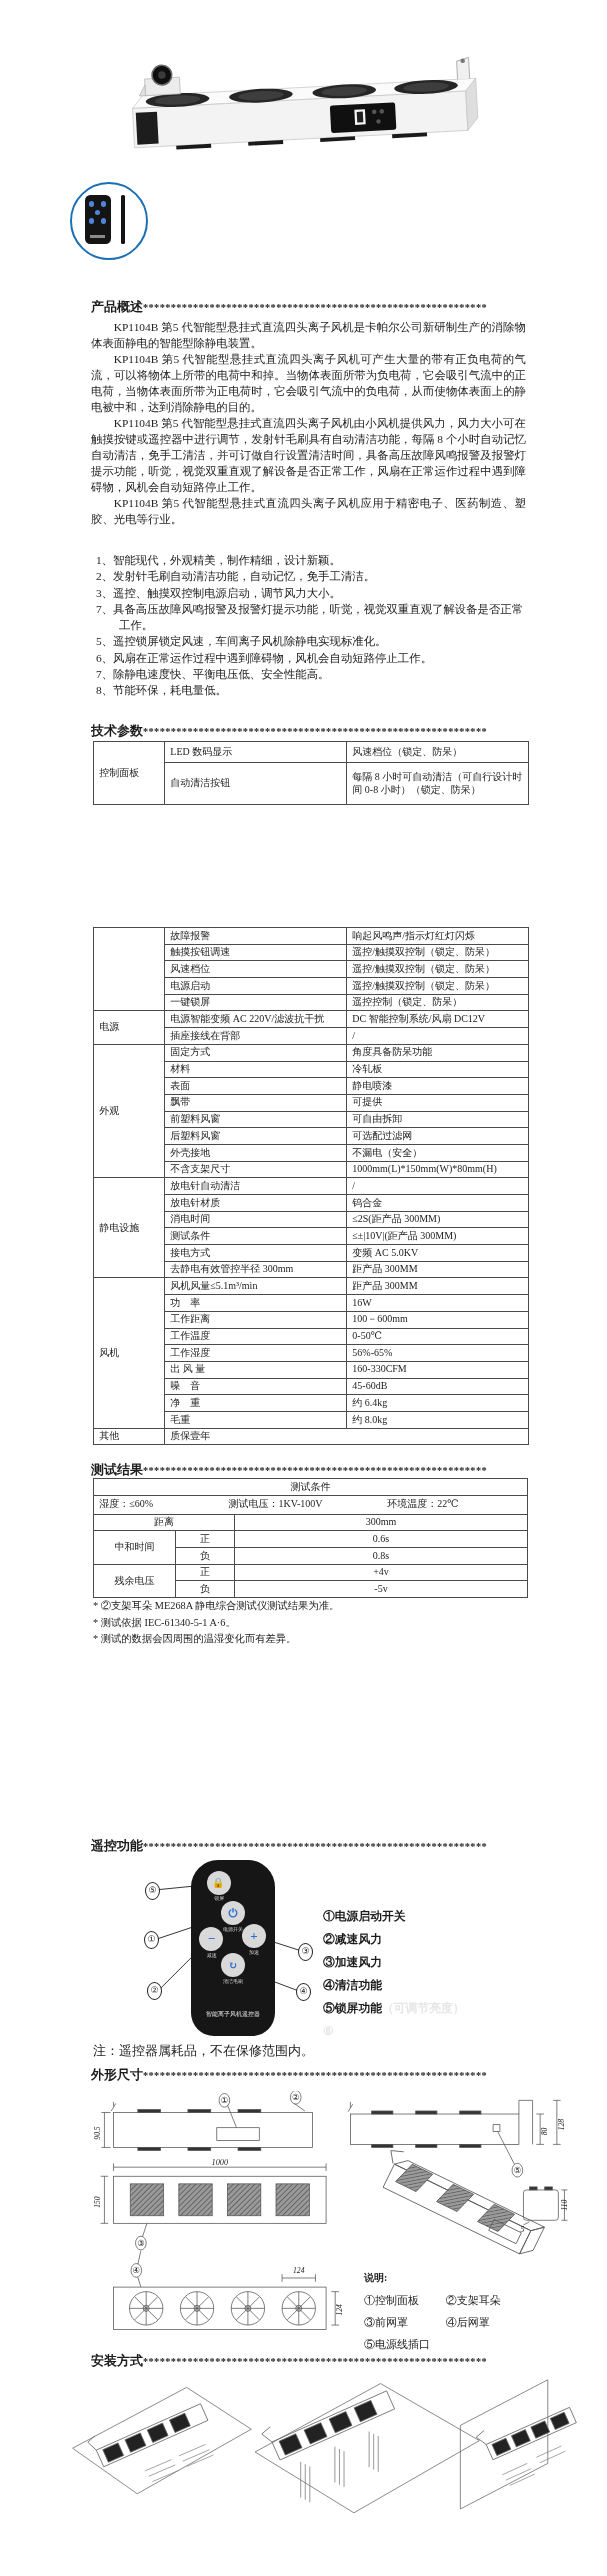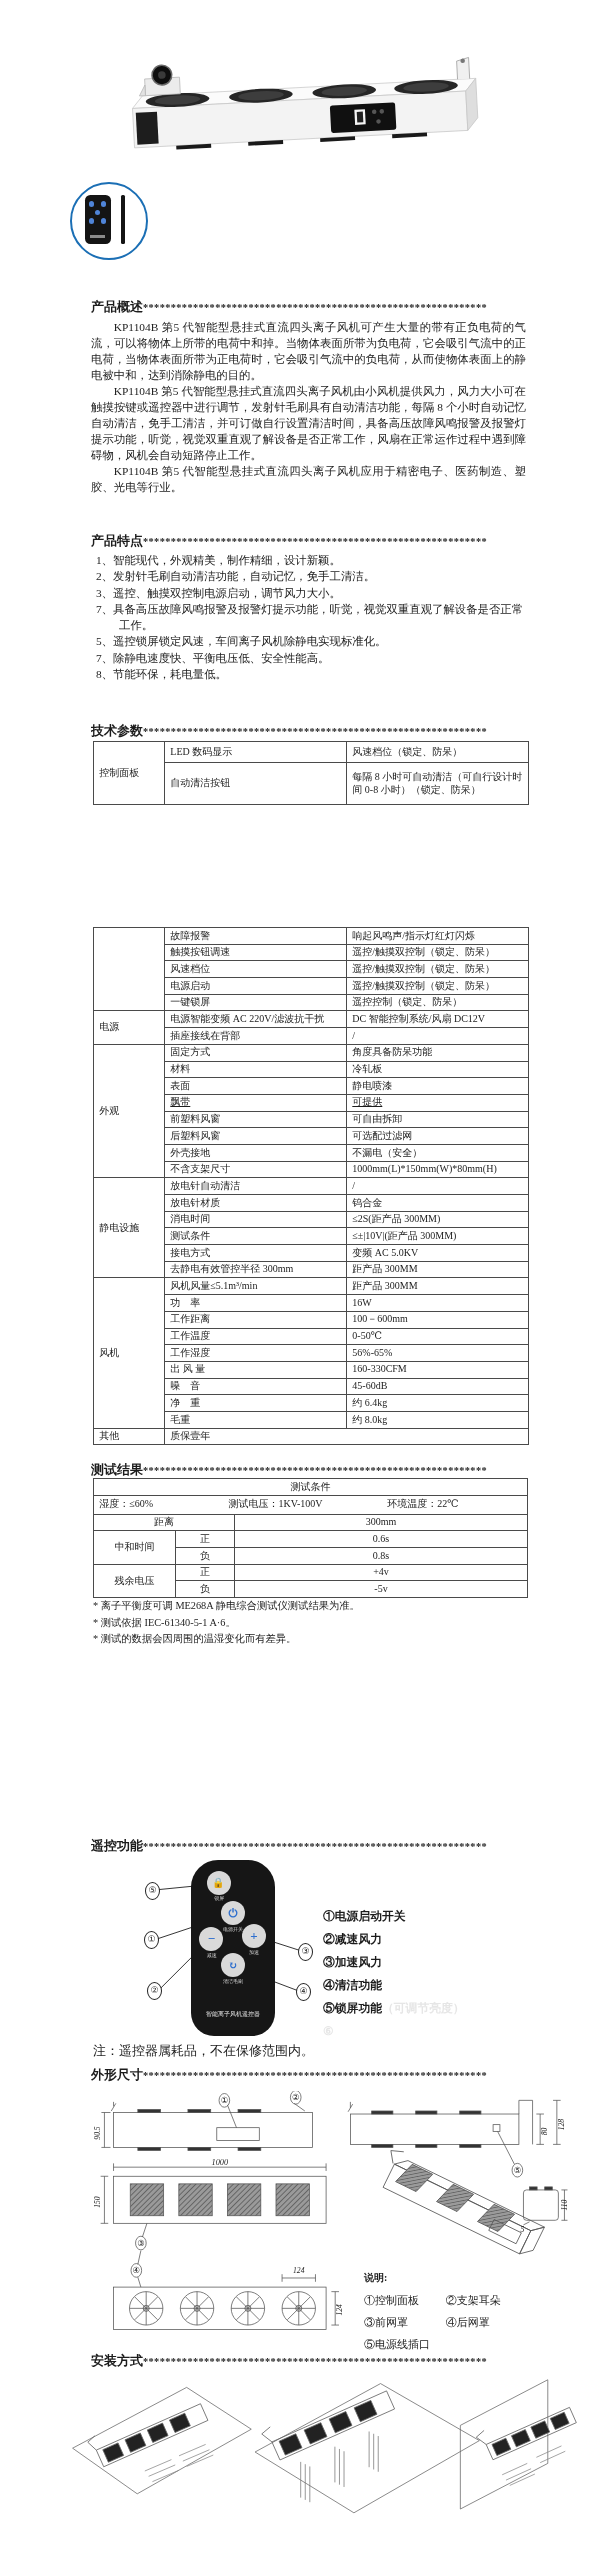--- a/index.html
+++ b/index.html
@@ -90,34 +90,33 @@
       <div class="abs" style="left:16px;top:23px;width:5.3px;height:5.3px;border-radius:50%;background:#4f84d8;"></div>
       <div class="abs" style="left:5.3px;top:40px;width:15px;height:2.3px;background:#8a8a8a;"></div>
     </div>
     <div class="abs" style="left:49px;top:11.4px;width:3.8px;height:49px;background:#141414;border-radius:1.5px;"></div>
   </div>
 
   <div class="sec-head" style="top:298px;">
     <span class="t">产品概述</span><span class="stars">**************************************************************</span>
   </div>
   <div class="body-text" style="top:319px;">
+    <p>KP1104B 第5 代智能型悬挂式直流四头离子风机是卡帕尔公司新研制生产的消除物体表面静电的智能型除静电装置。</p>
     <p>KP1104B 第5 代智能型悬挂式直流四头离子风机可产生大量的带有正负电荷的气流，可以将物体上所带的电荷中和掉。当物体表面所带为负电荷，它会吸引气流中的正电荷，当物体表面所带为正电荷时，它会吸引气流中的负电荷，从而使物体表面上的静电被中和，达到消除静电的目的。</p>
     <p>KP1104B 第5 代智能型悬挂式直流四头离子风机由小风机提供风力，风力大小可在触摸按键或遥控器中进行调节，发射针毛刷具有自动清洁功能，每隔 8 个小时自动记忆自动清洁，免手工清洁，并可订做自行设置清洁时间，具备高压故障风鸣报警及报警灯提示功能，听觉，视觉双重直观了解设备是否正常工作，风扇在正常运作过程中遇到障碍物，风机会自动短路停止工作。</p>
     <p>KP1104B 第5 代智能型悬挂式直流四头离子风机应用于精密电子、医药制造、塑胶、光电等行业。</p>
   </div>
 
-  <div class="sec-head" style="top:532px;">
-    <span class="t">产品特点</span><span class="stars">**************************************************************</span>
-  </div>
   <div class="feat" style="top:552px;">
     <div>1、智能现代，外观精美，制作精细，设计新颖。</div>
     <div>2、发射针毛刷自动清洁功能，自动记忆，免手工清洁。</div>
     <div>3、遥控、触摸双控制电源启动，调节风力大小。</div>
     <div>7、具备高压故障风鸣报警及报警灯提示功能，听觉，视觉双重直观了解设备是否正常工作。</div>
     <div>5、遥控锁屏锁定风速，车间离子风机除静电实现标准化。</div>
+    <div>6、风扇在正常运作过程中遇到障碍物，风机会自动短路停止工作。</div>
     <div>7、除静电速度快、平衡电压低、安全性能高。</div>
     <div>8、节能环保，耗电量低。</div>
   </div>
 
   <div class="sec-head" style="top:722px;">
     <span class="t">技术参数</span><span class="stars">**************************************************************</span>
   </div>
 
   <table class="doc spec" style="left:93px;top:741px;width:435px;">
     <colgroup>
@@ -183,21 +182,21 @@
           <td>角度具备防呆功能</td>
         </tr>
     <tr style="height:16.7px;">
           <td>材料</td>
           <td>冷轧板</td>
         </tr>
     <tr style="height:16.7px;">
           <td>表面</td>
           <td>静电喷漆</td>
         </tr>
-    <tr style="height:16.7px;text-decoration:underline;">
+    <tr style="height:16.7px;">
           <td>飘带</td>
           <td>可提供</td>
         </tr>
     <tr style="height:16.7px;">
           <td>前塑料风窗</td>
           <td>可自由拆卸</td>
         </tr>
     <tr style="height:16.7px;">
           <td>后塑料风窗</td>
           <td>可选配过滤网</td>
@@ -320,21 +319,21 @@
       <td>正</td>
       <td>+4v</td>
         </tr>
     <tr style="height:16.7px;">
           <td>负</td>
       <td>-5v</td>
         </tr>
   </tbody>
     </table>
   <div class="notes" style="top:1598px;">
-    <div>* 离子平衡度可调 ME268A 静电综合测试仪测试结果为准。</div>
+    <div>* ②支架耳朵 ME268A 静电综合测试仪测试结果为准。</div>
     <div>* 测试依据 IEC-61340-5-1 A·6。</div>
     <div>* 测试的数据会因周围的温湿变化而有差异。</div>
   </div>
 
   <div class="sec-head" style="top:1837px;">
     <span class="t">遥控功能</span><span class="stars">**************************************************************</span>
   </div>
 
   <svg class="abs" style="left:114px;top:1854px;" width="228" height="190" viewBox="0 0 300 250">
     <line x1="57" y1="47" x2="128" y2="40" stroke="#222" stroke-width="1.2"></line>

